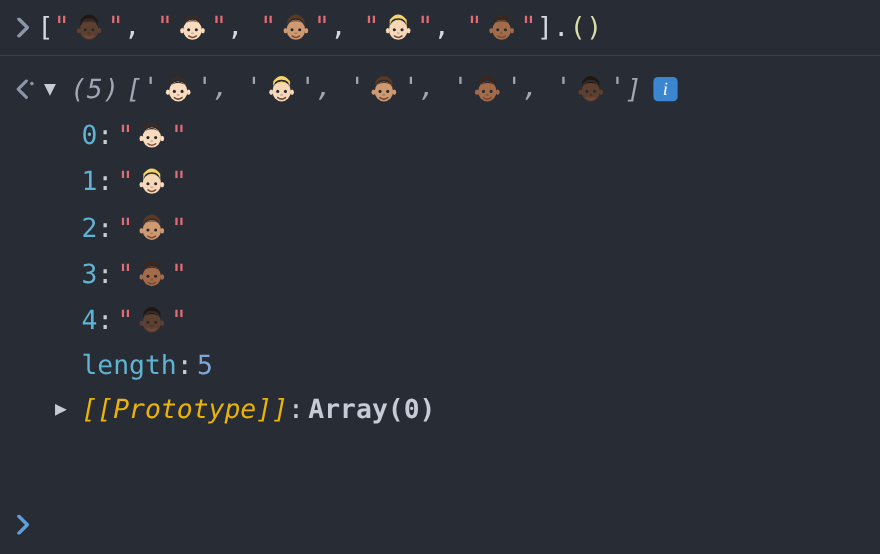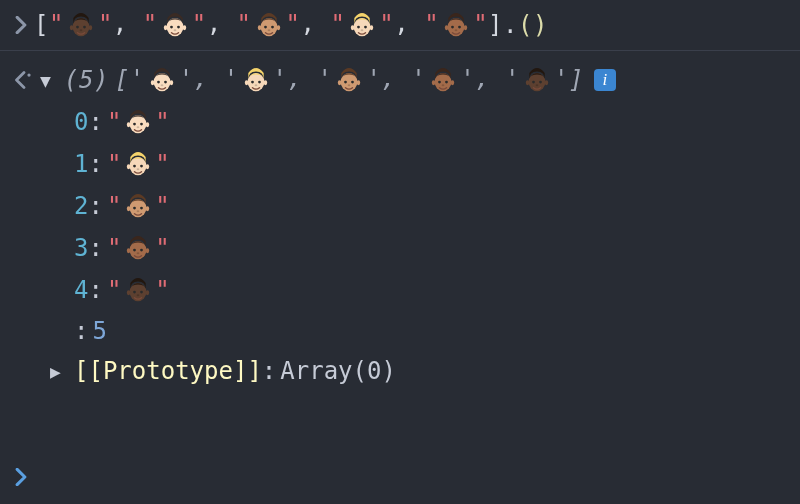--- a/index.html
+++ b/index.html
@@ -35,22 +35,22 @@
   .prompt-chevron.out { color:#8c96a8; letter-spacing:-6px; margin-right:6px;}
 
   .code { display:inline-flex; align-items:center; flex-wrap:nowrap; letter-spacing:0.5px;}
   .tok-str   { color: #e06c75; }   
   .tok-punc  { color: #d4d8e0; }   
   .tok-prop  { color: #dcdcaa; }   
   .tok-summary-punc { color:#c6cbd6; }
   .tok-italic { font-style: italic; color:#a0a7b4;}
   .tok-key   { color:#5fb3d3; }    
   .tok-num   { color:#7ea7d8; }
-  .tok-dim   { color:#fef9c3; }
-  .tok-arrval{ color:#c6cbd6;}
+  .tok-dim   { color:#eab308;font-style:italic; }
+  .tok-arrval{ color:#c6cbd6;font-weight:bold;}
 
   .expander {
     display:inline-flex;
     width: 18px;
     color:#c6cbd6;
     font-size:18px;
     margin-right:6px;
     cursor:pointer;
   }
   .expander.right::before{ content:"▶"; }
@@ -347,20 +347,21 @@
     <circle cx="25" cy="23" r="2" fill="#2b2b2b"></circle>
     <path d="M15 31 Q20 35 25 31" stroke="#7a4a3a" stroke-width="2" fill="none" stroke-linecap="round"></path>
     <ellipse cx="20" cy="27.5" rx="2" ry="1.4" fill="rgba(0,0,0,0.18)"></ellipse>
   </svg>
         </span>
         <span class="tok-str">"</span>
       </div>
     </div>
 
   <div class="obj-row">
+    <span class="tok-key">length</span>
     <span class="colon">: </span>
     <span class="tok-num">5</span>
   </div>
 
   <div class="obj-row">
     <span class="expander right" style="margin-left:-24px;"></span>
     <span class="tok-dim">[[Prototype]]</span>
     <span class="colon">: </span>
     <span class="tok-arrval">Array(0)</span>
   </div>

